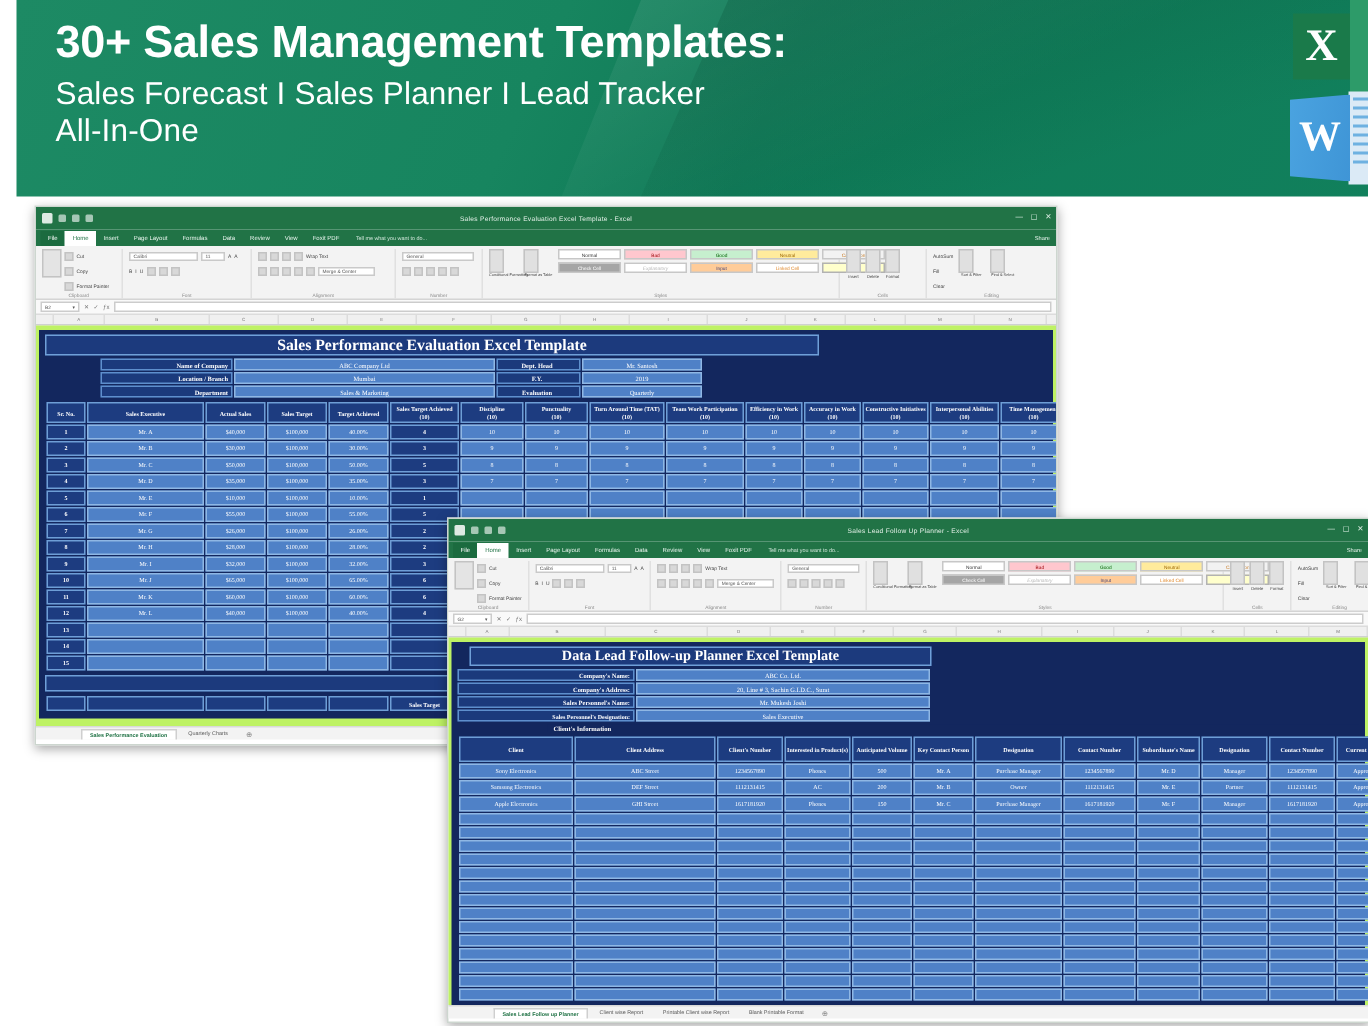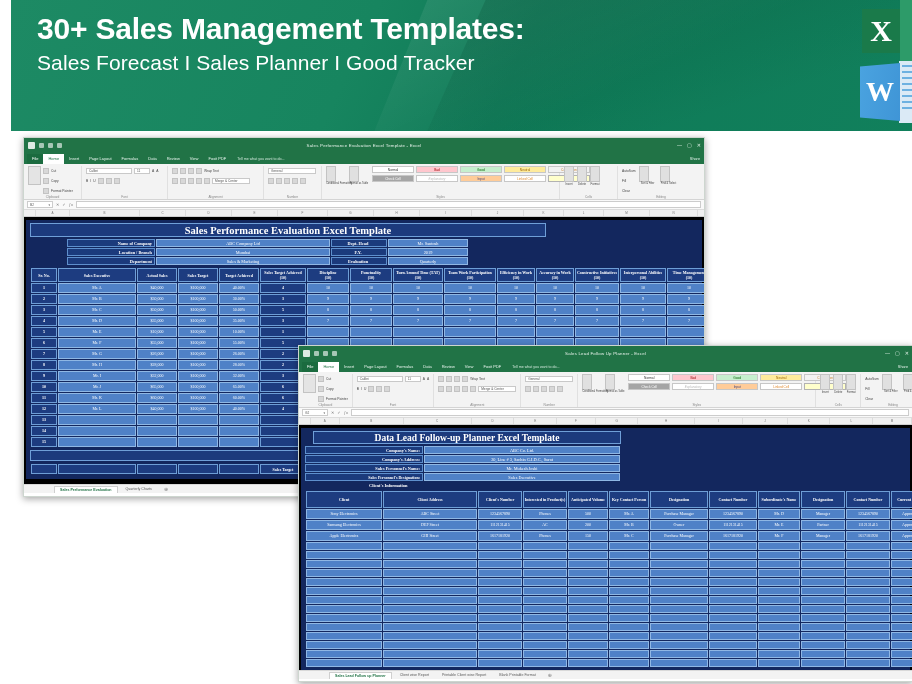--- a/index.html
+++ b/index.html
@@ -137,21 +137,21 @@
   .xl-formula {
     height:10px; background:#f9f9f9; border-bottom:1px solid #dcdcdc;
     display:flex; align-items:center; gap:3px; padding:0 3px;
   }
   .namebox { width:26px; height:7px; border:1px solid #ccc; background:#fff;
              font-size:3.2px; color:#555; display:flex; align-items:center;
              justify-content:space-between; padding:0 2px; }
   .fxbtns { display:flex; gap:3px; font-size:4px; color:#777; }
   .fbar { flex:1; height:7px; border:1px solid #ccc; background:#fff; }
 
-  .xl-grid { background:#000000; position:relative; overflow:hidden; }
+  .xl-grid { background:#bef264; position:relative; overflow:hidden; }
   .colhdr { height:7px; background:#f0f0f0; border-bottom:1px solid #d0d0d0;
             display:flex; }
   .colhdr div { border-right:1px solid #dcdcdc; font-size:3px; color:#777;
                 text-align:center; line-height:7px; }
 
   .xl-status {
     height:9px; background:#f3f3f3; border-top:1px solid #d9d9d9;
     display:flex; align-items:center; padding-left:30px; gap:3px;
   }
   .sheet-tab {
@@ -209,21 +209,22 @@
 </head>
 <body>
 
 <div class="page">
 
   <div class="banner">
     <div class="sheen"></div>
     <div class="sheen2"></div>
     <div class="banner-text">
       <div class="banner-title">30+ Sales Management Templates:</div>
-      <div class="banner-line">Sales Forecast I Sales Planner I Good Tracker</div>
+      <div class="banner-line">Sales Forecast I Sales Planner I Lead Tracker</div>
+      <div class="banner-line">All-In-One</div>
     </div>
     <div class="ic-x-sheet"></div>
     <div class="ic-x">X</div>
     <div class="ic-w-doc">
       <i></i>
         <i></i>
         <i></i>
         <i></i>
         <i></i>
         <i></i>

